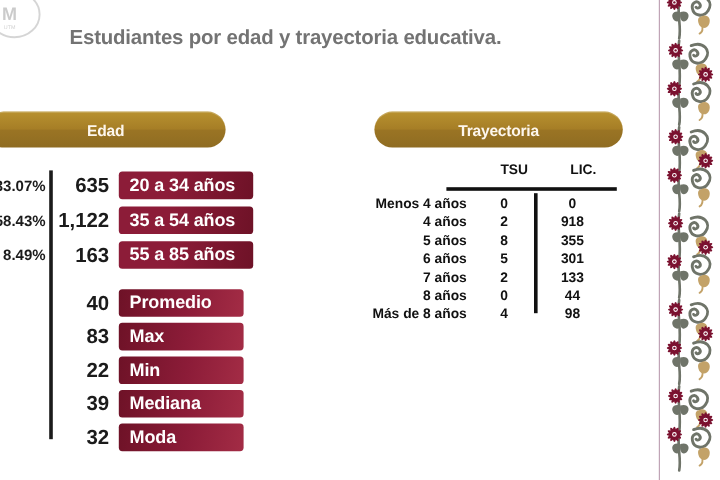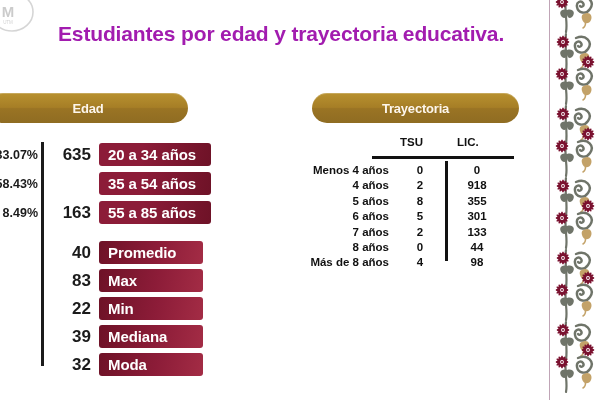--- a/index.html
+++ b/index.html
@@ -28,23 +28,23 @@
     height: 52px;
     opacity: 0.30;
   }
   .logo svg { display: block; }
 
   
   .page-title {
     position: absolute;
     left: 58px;
     top: 22px;
-    font-size: 21px;
-    font-weight: bold;
-    color: #a21caf;
+    font-size: 17px;
+    font-weight: bold;
+    color: #737373;
     letter-spacing: -0.15px;
     white-space: nowrap;
     text-align: center;
   }
 
   
   .banner {
     position: absolute;
     height: 30px;
     border-radius: 15px;
@@ -145,21 +145,21 @@
   .tray-head {
     position: relative;
     height: 20px;
   }
   .th {
     position: absolute;
     top: 0;
     font-size: 11.5px;
     font-weight: bold;
     color: #111;
-    text-align: left;
+    text-align: right;
   }
   #th-tsu { left: 116px; width: 40px; }
   #th-lic { left: 173px; width: 40px; }
 
   .hrule {
     position: absolute;
     left: 88px;
     top: 20px;
     width: 142px;
     height: 3px;
@@ -264,20 +264,21 @@
   <div class="edad-block">
     <div class="vrule"></div>
 
     <div class="erow" style="top:4px">
       <div class="pct">33.07%</div>
       <div class="cnt">635</div>
       <div class="pill pill-age">20 a 34 años</div>
     </div>
     <div class="erow" style="top:33px">
       <div class="pct">58.43%</div>
+      <div class="cnt">1,122</div>
       <div class="pill pill-age">35 a 54 años</div>
     </div>
     <div class="erow" style="top:62px">
       <div class="pct">8.49%</div>
       <div class="cnt">163</div>
       <div class="pill pill-age">55 a 85 años</div>
     </div>
 
     <div class="erow" style="top:102px">
       <div class="cnt">40</div>

